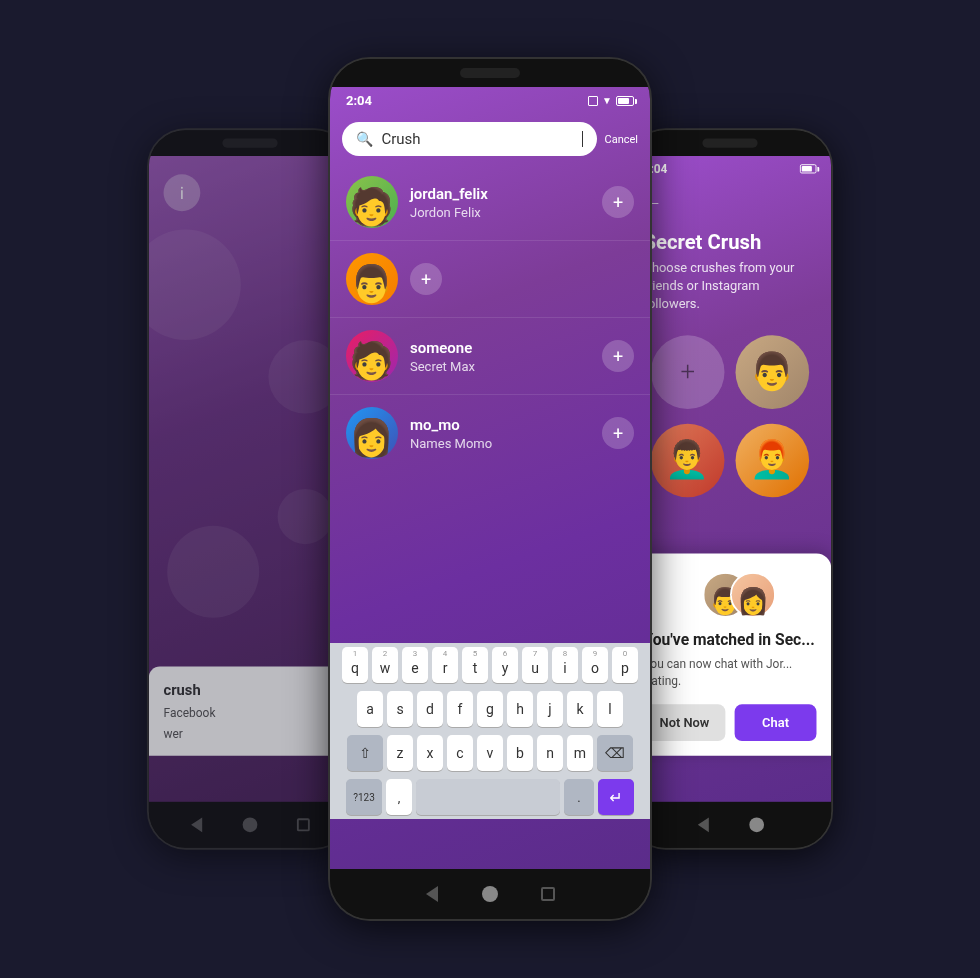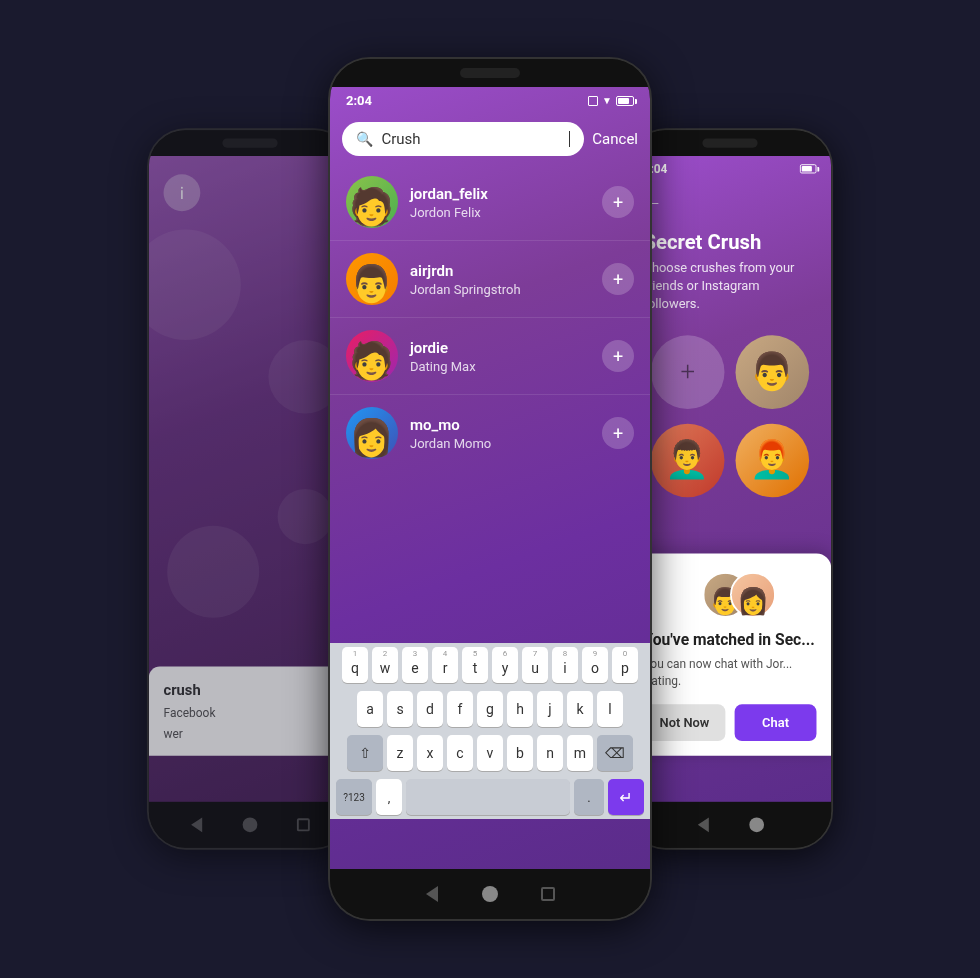--- a/index.html
+++ b/index.html
@@ -244,21 +244,21 @@
     .search-cursor {
       display: inline-block;
       width: 1px;
       height: 16px;
       background: #333;
       margin-left: 1px;
       vertical-align: middle;
     }
     .cancel-btn {
       color: white;
-      font-size: 15px;
+      font-size: 11px;
       cursor: pointer;
     }
 
     .info-text {
       padding: 10px 16px 14px;
       color: white;
       font-size: 12px;
       line-height: 1.5;
     }
 
@@ -381,21 +381,21 @@
       min-width: 36px;
       color: white;
     }
     .key-period {
       background: #b0b7c3;
       min-width: 30px;
     }
     .bottom-row {
       display: flex;
       gap: 4px;
-      padding: 4px 6px;
+      padding: 4px 16px;
       align-items: flex-start;
     }
 
     
     .right-header {
       padding: 10px 16px;
       display: flex;
       align-items: center;
       gap: 10px;
       color: white;
@@ -620,45 +620,41 @@
             <div class="user-handle">jordan_felix</div>
             <div class="user-name">Jordon Felix</div>
           </div>
           <div class="add-btn">+</div>
         </div>
 
         <div class="user-item">
           <div class="user-avatar avatar-2">
             <div class="person-avatar">👨</div>
           </div>
-          <div class="user-info">
-            <div class="user-handle">airjrdn</div>
-            <div class="user-name">Jordan Springstroh</div>
-          </div>
           <div class="add-btn">+</div>
         </div>
 
         <div class="user-item">
           <div class="user-avatar avatar-3">
             <div class="person-avatar">🧑</div>
           </div>
           <div class="user-info">
-            <div class="user-handle">jordie</div>
-            <div class="user-name">Dating Max</div>
+            <div class="user-handle">someone</div>
+            <div class="user-name">Secret Max</div>
           </div>
           <div class="add-btn">+</div>
         </div>
 
         <div class="user-item">
           <div class="user-avatar avatar-4">
             <div class="person-avatar">👩</div>
           </div>
           <div class="user-info">
             <div class="user-handle">mo_mo</div>
-            <div class="user-name">Jordan Momo</div>
+            <div class="user-name">Names Momo</div>
           </div>
           <div class="add-btn">+</div>
         </div>
       </div>
 
       <div class="keyboard">
 
         <div class="keyboard-row">
           <div class="key">
               <span class="key-num">1</span>

